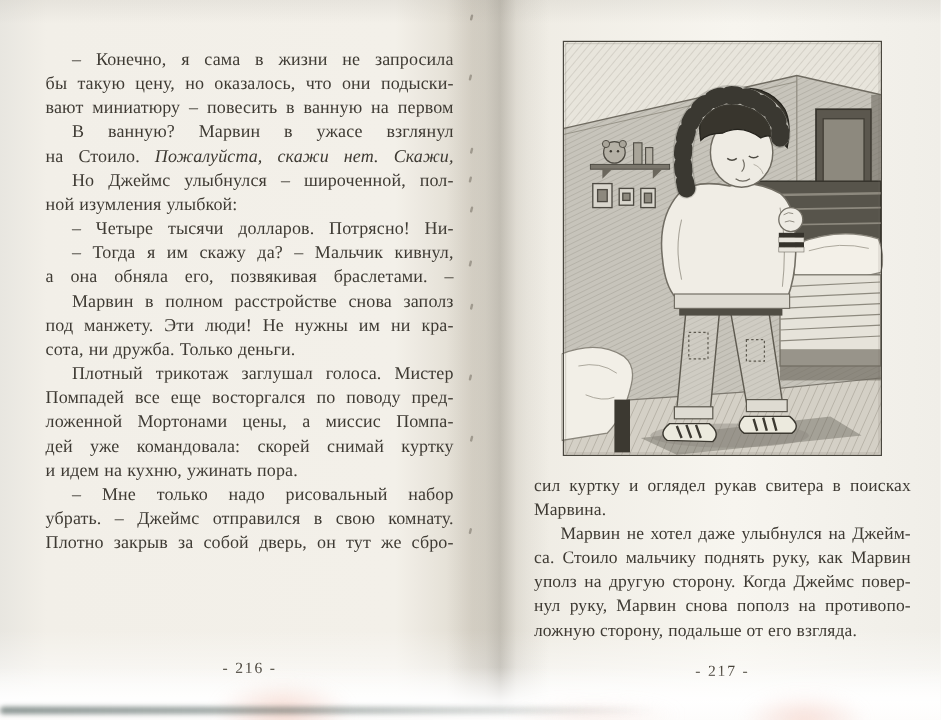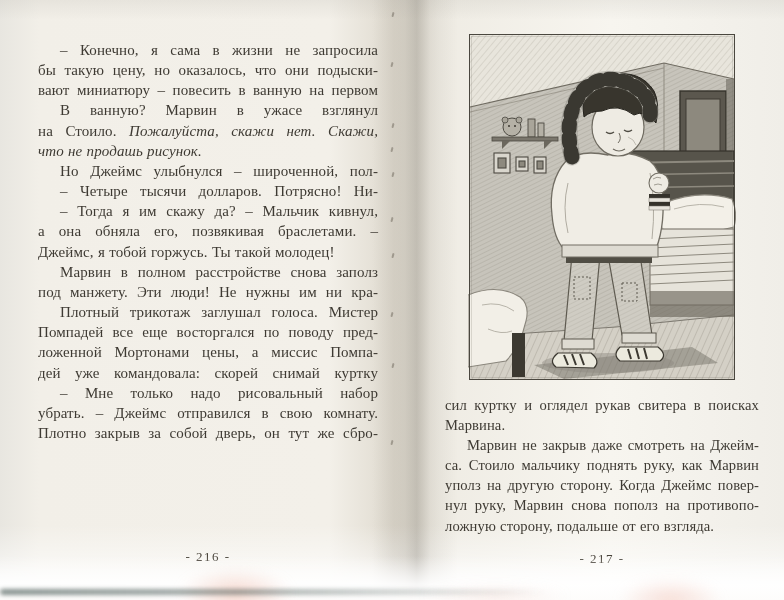--- a/index.html
+++ b/index.html
@@ -59,32 +59,33 @@
 <body>
 
 <div class="photo">
 
   <div class="text-block left-block" id="left-lines">
       <div class="tline indent"><span>– Конечно, я сама в жизни не запросила</span></div>
       <div class="tline"><span>бы такую цену, но оказалось, что они подыски-</span></div>
       <div class="tline"><span>вают миниатюру – повесить в ванную на первом</span></div>
       <div class="tline indent"><span>В ванную? Марвин в ужасе взглянул</span></div>
       <div class="tline"><span>на Стоило. </span><span class="em">Пожалуйста, скажи нет. Скажи,</span></div>
-      <div class="tline last"><span class="em">что не продашь рисунок.</span></div>
       <div class="tline indent"><span>Но Джеймс улыбнулся – широченной, пол-</span></div>
+      <div class="tline last"><span>ной изумления улыбкой:</span></div>
       <div class="tline indent"><span>– Четыре тысячи долларов. Потрясно! Ни-</span></div>
       <div class="tline indent"><span>– Тогда я им скажу да? – Мальчик кивнул,</span></div>
       <div class="tline"><span>а она обняла его, позвякивая браслетами. –</span></div>
-      <div class="tline last"><span>Джеймс, я тобой горжусь. Ты такой молодец!</span></div>
       <div class="tline indent"><span>Марвин в полном расстройстве снова заполз</span></div>
       <div class="tline"><span>под манжету. Эти люди! Не нужны им ни кра-</span></div>
+      <div class="tline last"><span>сота, ни дружба. Только деньги.</span></div>
       <div class="tline indent"><span>Плотный трикотаж заглушал голоса. Мистер</span></div>
       <div class="tline"><span>Помпадей все еще восторгался по поводу пред-</span></div>
       <div class="tline"><span>ложенной Мортонами цены, а миссис Помпа-</span></div>
       <div class="tline"><span>дей уже командовала: скорей снимай куртку</span></div>
+      <div class="tline last"><span>и идем на кухню, ужинать пора.</span></div>
       <div class="tline indent"><span>– Мне только надо рисовальный набор</span></div>
       <div class="tline"><span>убрать. – Джеймс отправился в свою комнату.</span></div>
       <div class="tline"><span>Плотно закрыв за собой дверь, он тут же сбро-</span></div>
     </div>
   <div class="pagenum left">- 216 -</div>
 
   <svg class="illus" width="268" height="348" viewBox="0 0 268 348">
     <defs>
       <pattern id="hatchL" width="5" height="5" patternUnits="userSpaceOnUse" patternTransform="rotate(40)">
         <line x1="0" y1="0" x2="0" y2="5" stroke="#b3afa4" stroke-width="1"></line>
@@ -227,21 +228,21 @@
       </g>
     </g>
 
     <rect x="1.5" y="1.5" width="265" height="345" fill="none" stroke="#4a473f" stroke-width="1"></rect>
     <rect x="3.5" y="3.5" width="261" height="341" fill="none" stroke="#6e6a60" stroke-width=".5" opacity=".4"></rect>
   </svg>
 
   <div class="text-block right-block" id="right-lines">
       <div class="tline"><span>сил куртку и оглядел рукав свитера в поисках</span></div>
       <div class="tline last"><span>Марвина.</span></div>
-      <div class="tline indent"><span>Марвин не закрыв даже смотреть на Джейм-</span></div>
+      <div class="tline indent"><span>Марвин не хотел даже улыбнулся на Джейм-</span></div>
       <div class="tline"><span>са. Стоило мальчику поднять руку, как Марвин</span></div>
       <div class="tline"><span>уполз на другую сторону. Когда Джеймс повер-</span></div>
       <div class="tline"><span>нул руку, Марвин снова пополз на противопо-</span></div>
       <div class="tline last"><span>ложную сторону, подальше от его взгляда.</span></div>
     </div>
   <div class="pagenum right">- 217 -</div>
 
   <div class="gutter-shadow"></div>
   <div class="page-bottom-fade"></div>
   <div class="finger f1"></div>

